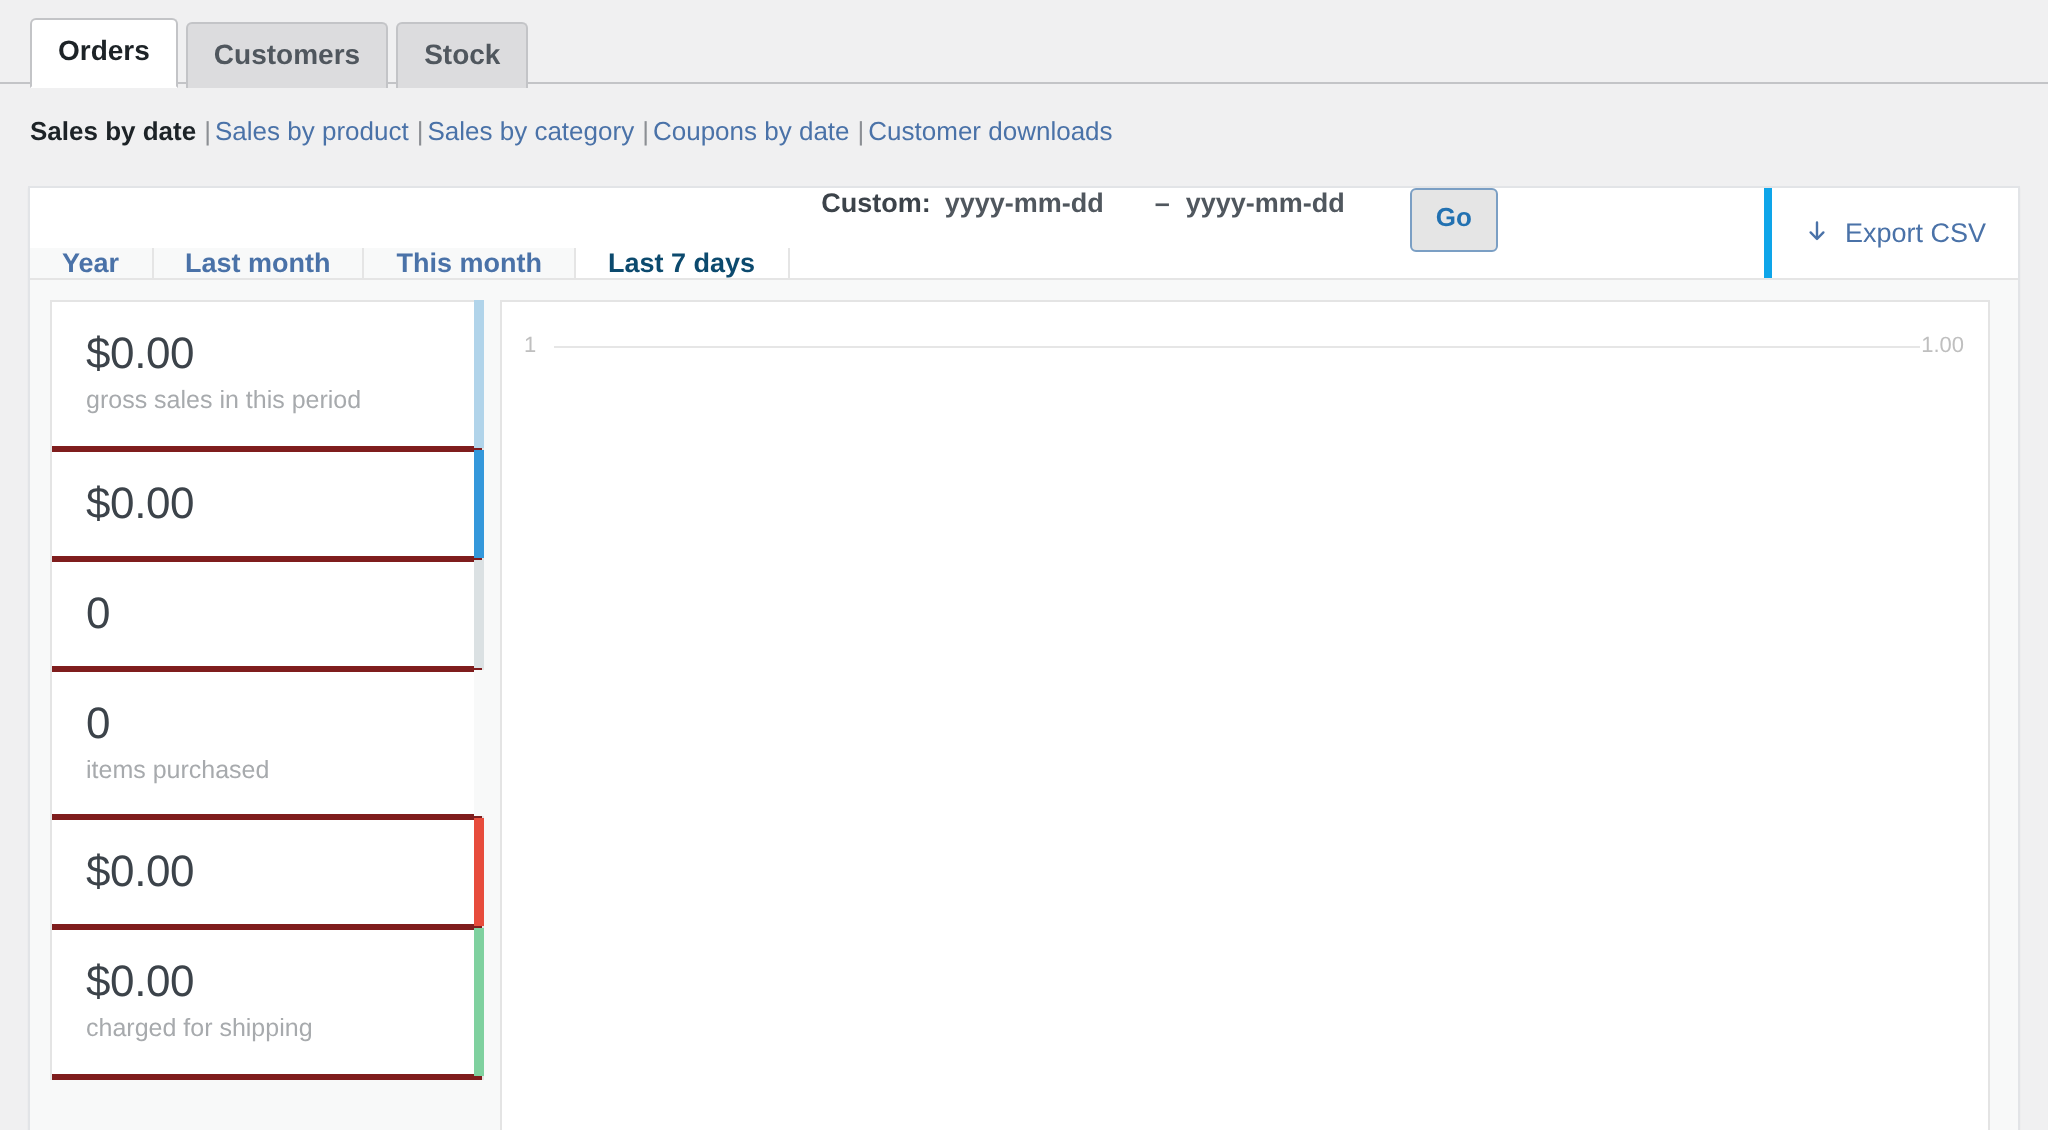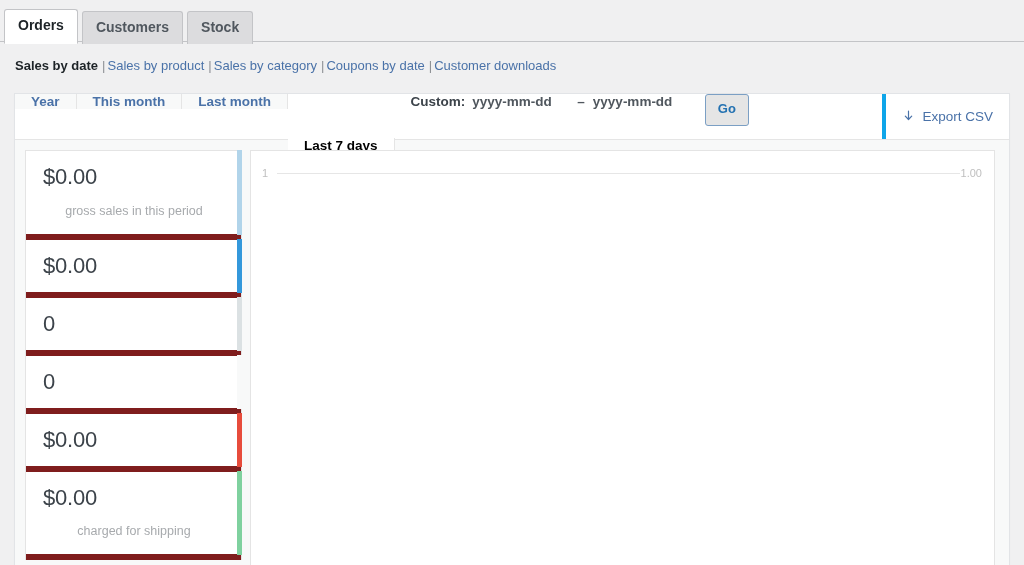--- a/index.html
+++ b/index.html
@@ -13,21 +13,21 @@
     background: #f0f0f1;
     font-family: "Liberation Sans", sans-serif;
     font-size: 13px;
     color: #3c434a;
     -webkit-font-smoothing: antialiased;
   }
 
   
   .nav-tab-wrapper {
     position: relative;
-    padding: 9px 0 0 4px;
+    padding: 9px 0 0 15px;
     border-bottom: 1px solid #c3c4c7;
     height: 32px;
     box-sizing: content-box;
     background: #f0f0f1;
   }
   .nav-tab {
     display: inline-block;
     margin: 0 4px -1px 0;
     padding: 7px 13px 8px 13px;
     font-size: 14px;
@@ -89,37 +89,37 @@
   
   .chart-widgets-bar {
     display: flex;
     align-items: stretch;
     border-bottom: 1px solid #e5e5e5;
     background: #fff;
     height: 45px;
   }
   .chart-periods {
     display: flex;
-    align-items: flex-start;
+    align-items: flex-end;
   }
   .chart-periods .period {
     display: flex;
     align-items: center;
     padding: 0 16px;
     font-size: 13.5px;
     font-weight: 700;
     color: #4a72a8;
     text-decoration: none;
     border-right: 1px solid #e5e5e5;
     background: #f8f9f9;
     cursor: pointer;
   }
   .chart-periods .period.active {
     background: #fff;
-    color: #000000;
+    color: #0c4a6e;
     margin-top: 44px;
   }
   .custom-range {
     display: flex;
     align-items: flex-start;
     padding: 0 12px 0 16px;
     gap: 7px;
     flex: 1 1 auto;
   }
   .custom-range .lbl {
@@ -198,21 +198,21 @@
     margin: 0;
     padding: 0;
     list-style: none;
     border: 1px solid #e4e4e4;
     border-bottom: none;
     background: #fff;
   }
   .chart-legend li {
     position: relative;
     padding: 13px 16px 13px 17px;
-    border-bottom: 6px solid #7f1d1d;
+    border-bottom: 3px solid #7f1d1d;
     background: #fff;
     cursor: pointer;
   }
   .chart-legend li .bar {
     position: absolute;
     top: -1px;
     right: -1px;
     bottom: -1px;
     width: 5px;
   }
@@ -222,22 +222,21 @@
     line-height: 1.18;
     font-weight: 400;
     color: #3c434a;
     letter-spacing: -0.2px;
   }
   .legend-label {
     display: block;
     font-size: 12.5px;
     line-height: 1.5;
     color: #a7aaad;
-    margin-top: 12px;
-    text-align: center;
+    margin-top: 1px;
   }
 
   
   .chart-main-wrap {
     flex: 1 1 auto;
     padding: 10px 14px 0 8px;
     box-sizing: border-box;
   }
   .main-chart {
     position: relative;
@@ -278,22 +277,22 @@
 </div>
 
 <ul class="subsubsub"><li style="display:inline"><span class="current">Sales by date</span></li><li style="display:inline"><span class="sep">|</span><a>Sales by product</a></li><li style="display:inline"><span class="sep">|</span><a>Sales by category</a></li><li style="display:inline"><span class="sep">|</span><a>Coupons by date</a></li><li style="display:inline"><span class="sep">|</span><a>Customer downloads</a></li></ul>
 
 <div class="woocommerce-reports-wide">
   <div class="chart-with-sidebar">
 
     <div class="chart-widgets-bar">
       <div class="chart-periods">
         <a class="period">Year</a>
+        <a class="period">Last month</a>
         <a class="period">This month</a>
-        <a class="period">Last month</a>
         <a class="period active">Last 7 days</a>
       </div>
       <form class="custom-range">
         <span class="lbl">Custom:</span>
         <input class="range-input" type="text" placeholder="yyyy-mm-dd" style="">
         <span class="range-dash">–</span>
         <input class="range-input" type="text" placeholder="yyyy-mm-dd" style="">
         <button type="button" class="go-button">Go</button>
       </form>
       <div class="export-wrap">
@@ -321,20 +320,21 @@
             <span class="bar" style="background: rgb(52, 152, 219);"></span>
             <span class="legend-value">$0.00</span>
           </li>
           <li>
             <span class="bar" style="background: rgb(219, 225, 227);"></span>
             <span class="legend-value">0</span>
           </li>
           <li>
             <span class="bar" style="background: rgb(248, 249, 249);"></span>
             <span class="legend-value">0</span>
+            <span class="legend-label">items purchased</span>
           </li>
           <li>
             <span class="bar" style="background: rgb(231, 76, 60);"></span>
             <span class="legend-value">$0.00</span>
           </li>
           <li>
             <span class="bar" style="background: rgb(127, 209, 159);"></span>
             <span class="legend-value">$0.00</span>
             <span class="legend-label">charged for shipping</span>
           </li>

